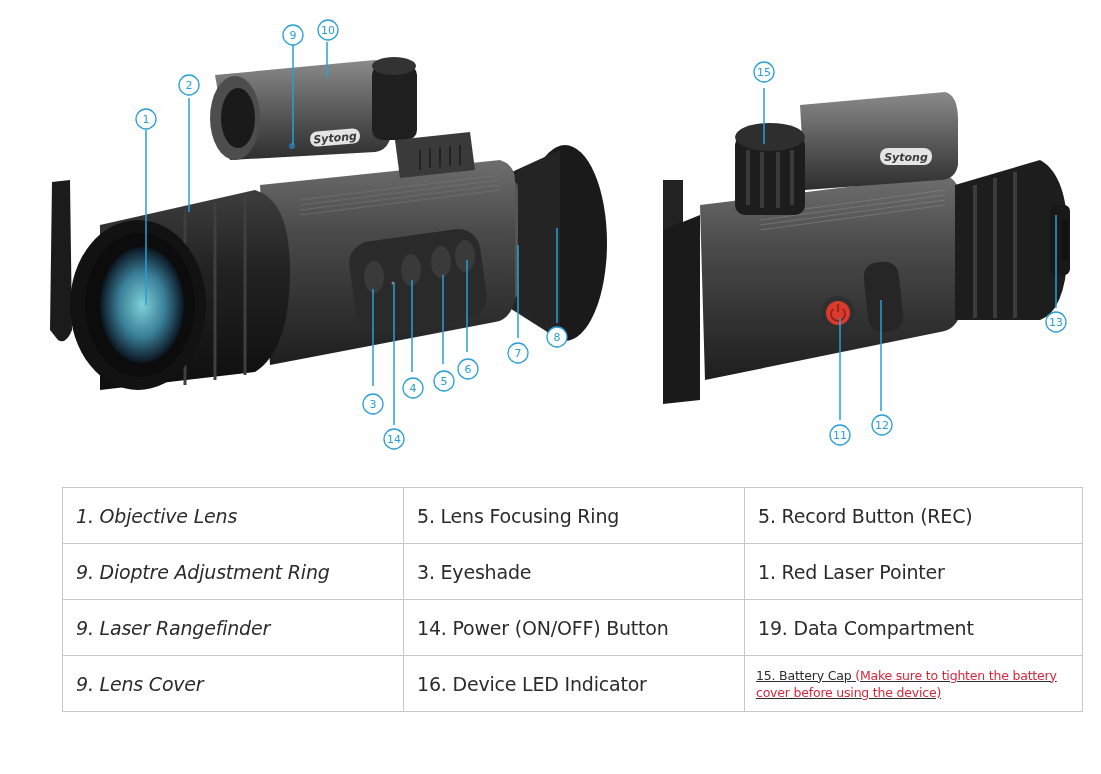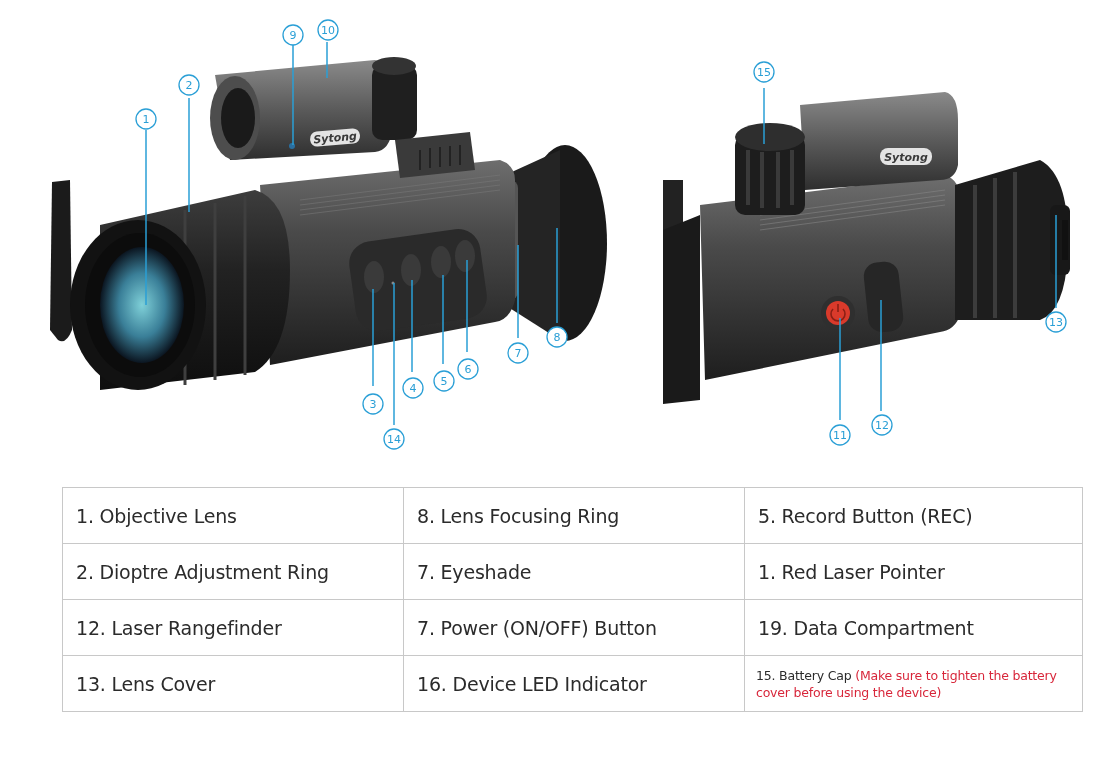--- a/index.html
+++ b/index.html
@@ -3,23 +3,23 @@
 <meta charset="utf-8">
 <style>
   html,body{margin:0;padding:0;background:#ffffff;}
   body{width:1101px;height:774px;position:relative;overflow:hidden;font-family:"DejaVu Sans","Liberation Sans",sans-serif;}
   .figure{position:absolute;left:0;top:0;width:1101px;height:470px;}
   .figure svg{position:absolute;left:0;top:0;}
   .callout-num{font-family:"DejaVu Sans",sans-serif;font-size:11px;fill:#2a9fd6;text-anchor:middle;dominant-baseline:central;}
   .brand-text{font-family:"DejaVu Sans",sans-serif;font-style:italic;font-weight:bold;font-size:11px;fill:#3a3a3a;text-anchor:middle;dominant-baseline:central;}
   table.legend{position:absolute;left:62px;top:487px;border-collapse:collapse;width:1021px;}
   table.legend td{border:1px solid #c8c8c8;height:55px;padding:0 0 0 13px;font-size:19px;color:#2b2b2b;vertical-align:middle;font-family:"DejaVu Sans","Liberation Sans",sans-serif;letter-spacing:-0.2px;}
-  table.legend td.c0{width:327px;}
+  table.legend td.c0{width:327px;font-style:italic;}
   table.legend td.c1{width:327px;}
-  table.legend td.small{font-size:12.5px;line-height:17px;padding-left:11px;}
+  table.legend td.small{font-size:12.5px;line-height:17px;padding-left:11px;text-decoration:underline;}
   .warn{color:#d8263a;}
 </style>
 </head>
 <body>
 
 <div class="figure">
   <svg width="1101" height="470" viewBox="0 0 1101 470">
     <defs>
       <linearGradient id="bodyG" x1="0" y1="0" x2="0" y2="1">
         <stop offset="0" stop-color="#6e6e6e"></stop>
@@ -194,32 +194,32 @@
       <text class="callout-num" x="394" y="439">14</text>
       <text class="callout-num" x="764" y="72">15</text>
     </g>
   </svg>
 </div>
 
 <table class="legend">
   <tbody>
     <tr>
       <td class="c0">1. Objective Lens</td>
-      <td class="c1">8. Lens Focusing Ring</td>
+      <td class="c1">5. Lens Focusing Ring</td>
       <td>5. Record Button (REC)</td>
     </tr>
     <tr>
-      <td class="c0">2. Dioptre Adjustment Ring</td>
-      <td class="c1">7. Eyeshade</td>
+      <td class="c0">9. Dioptre Adjustment Ring</td>
+      <td class="c1">3. Eyeshade</td>
       <td>1. Red Laser Pointer</td>
     </tr>
     <tr>
-      <td class="c0">12. Laser Rangefinder</td>
-      <td class="c1">7. Power (ON/OFF) Button</td>
+      <td class="c0">9. Laser Rangefinder</td>
+      <td class="c1">14. Power (ON/OFF) Button</td>
       <td>19. Data Compartment</td>
     </tr>
     <tr>
-      <td class="c0">13. Lens Cover</td>
+      <td class="c0">9. Lens Cover</td>
       <td class="c1">16. Device LED Indicator</td>
       <td class="small"><span>15. Battery Cap</span> <span class="warn">(Make sure to tighten the battery cover before using the device)</span></td>
     </tr>
   </tbody>
 </table>
 
 </body></html>

